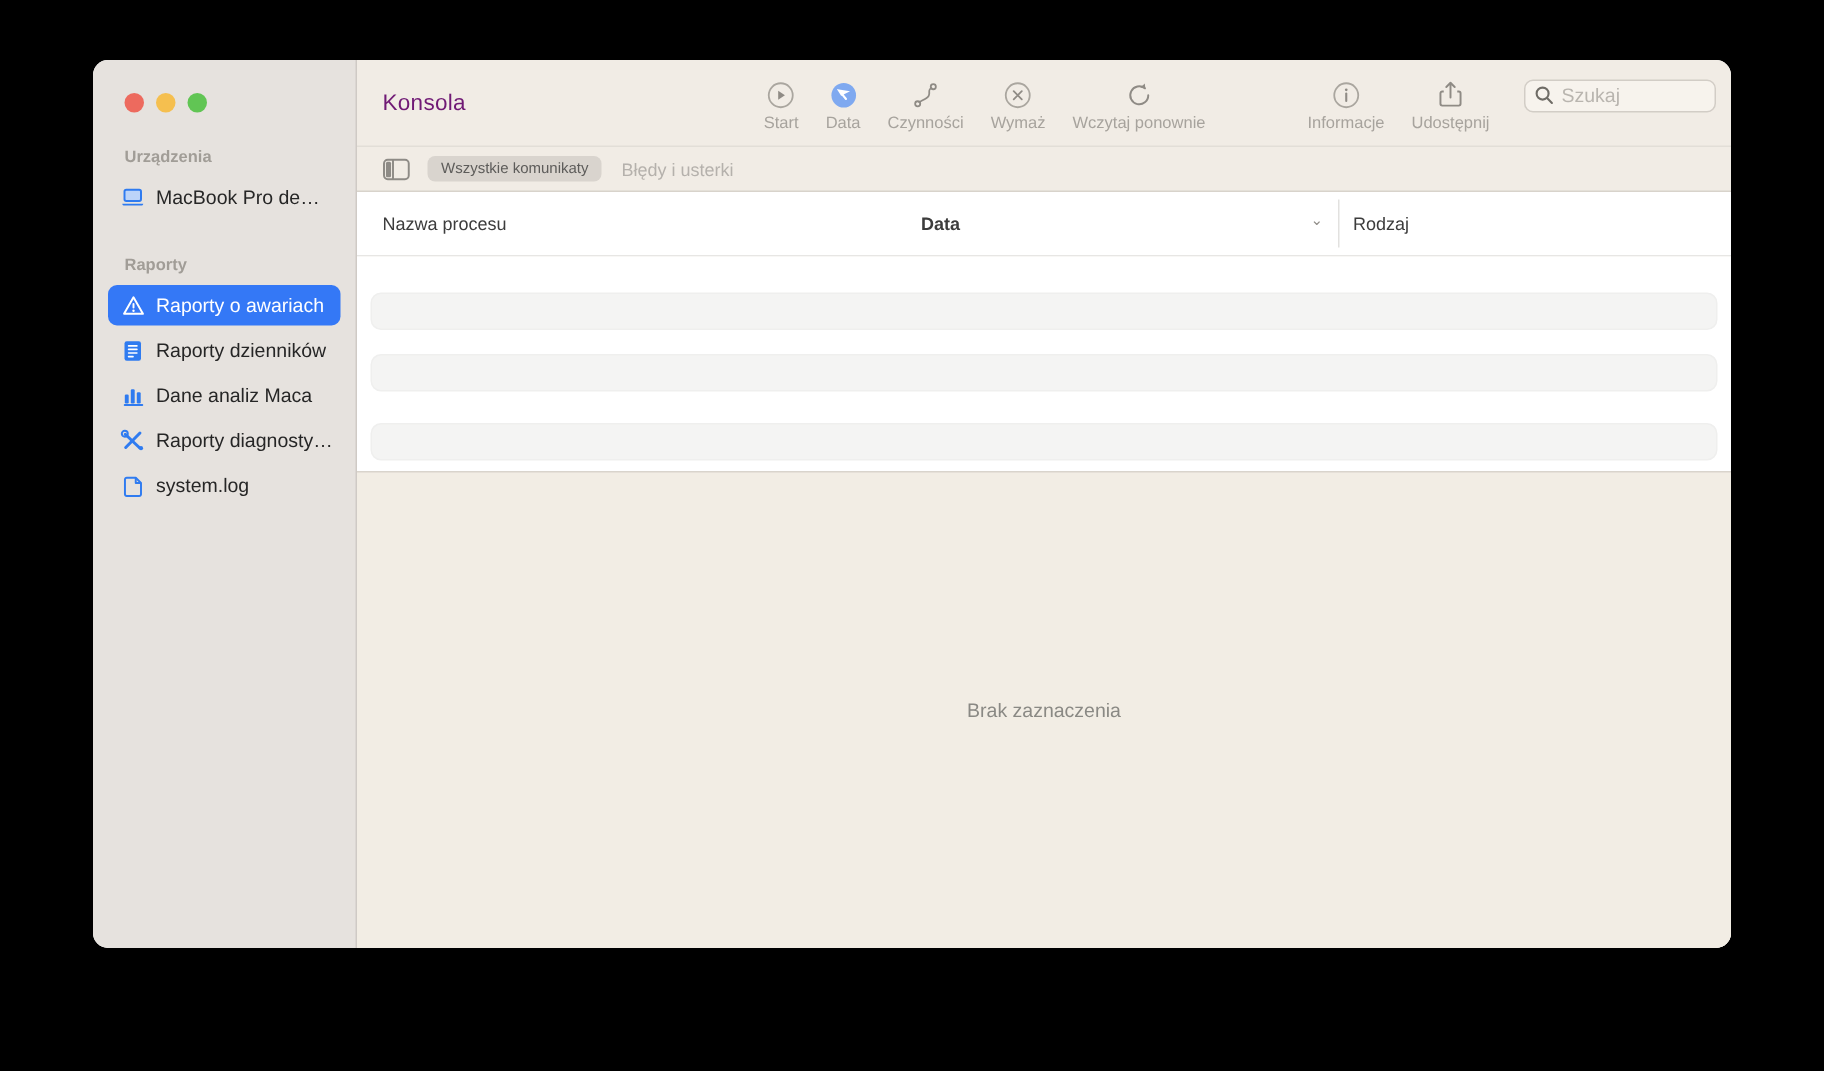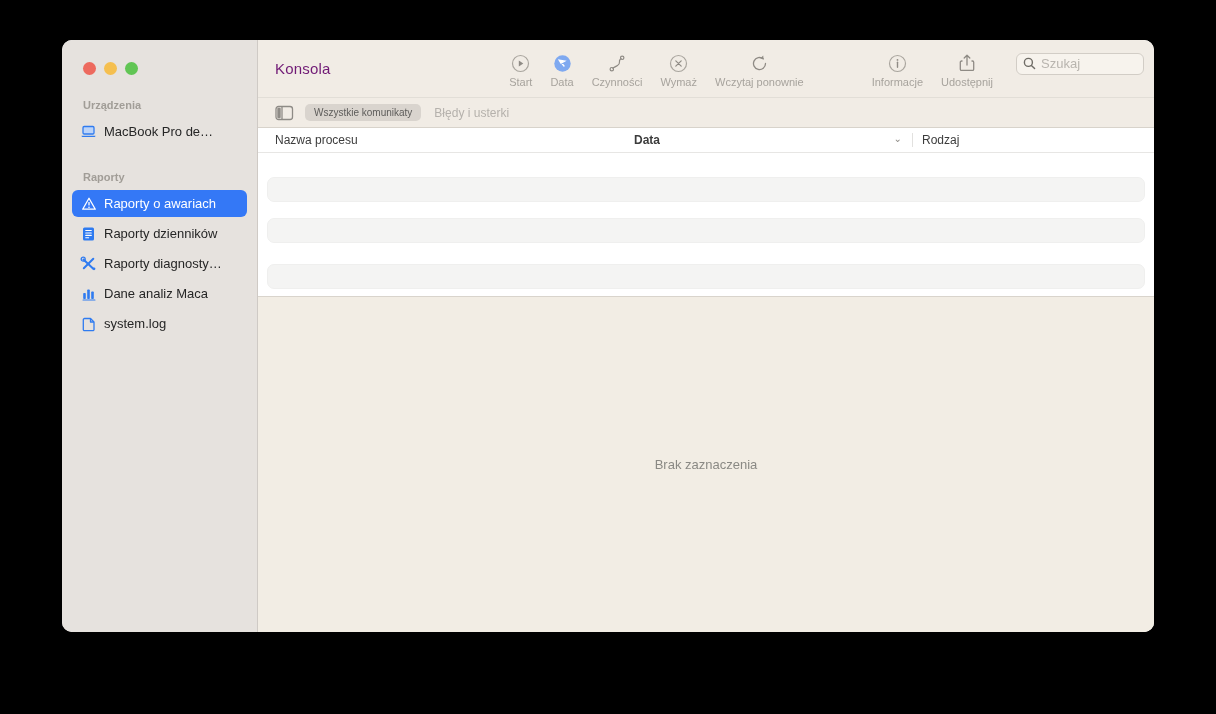--- a/index.html
+++ b/index.html
@@ -3,21 +3,21 @@
 <meta charset="utf-8">
 <style>
   * { margin:0; padding:0; box-sizing:border-box; }
   html,body { width:1216px; height:714px; background:#000; font-family:"Liberation Sans","DejaVu Sans",sans-serif; overflow:hidden; }
   .window {
     position:absolute; left:62px; top:40px; width:1092px; height:592px;
     border-radius:10px; overflow:hidden; display:flex; background:#fff;
     box-shadow:0 20px 50px rgba(0,0,0,0.55);
   }
   
-  .sidebar { width:196px; flex-shrink:0; background:#e6e2de; border-right:1px solid #cfcac5; }
+  .sidebar { width:176px; flex-shrink:0; background:#e6e2de; border-right:1px solid #cfcac5; }
   .traffic { display:flex; gap:8px; padding:22px 0 0 21px; }
   .light { width:13px; height:13px; border-radius:50%; }
   .side-section-label { font-size:11px; font-weight:bold; color:#a19d97; padding:0 0 0 21px; margin-top:26px; margin-bottom:7px; }
   .side-section-label.first { margin-top:24px; }
   .side-item { display:flex; align-items:center; height:27px; margin:2px 10px 3px 10px; padding-left:8px; border-radius:6px; font-size:13px; color:#262626; }
   .side-item .sicon { width:17px; height:17px; margin-right:7px; display:flex; align-items:center; justify-content:center; flex-shrink:0; }
   .side-item.selected { background:#3478f6; color:#fff; }
   
   .main { flex:1; display:flex; flex-direction:column; background:#f1ece5; min-width:0; }
   .toolbar { height:57px; display:flex; align-items:center; padding:0 10px 0 17px; }
@@ -28,21 +28,21 @@
   .tool-btn .tlabel { font-size:11px; color:#a7a39d; margin-top:3px; white-space:nowrap; }
   .tool-gap { width:50px; }
   .searchbox { display:flex; align-items:center; width:128px; height:22px; border:1px solid #d2cdc6; border-radius:6px; background:#f7f3ed; padding:0 6px; margin-top:-10px; }
   .searchbox input { border:none; outline:none; background:transparent; width:90px; font-size:13px; color:#4a4a4a; margin-left:5px; font-family:"Liberation Sans",sans-serif; }
   .searchbox input::placeholder { color:#b9b5af; }
   
   .filterbar { height:31px; display:flex; align-items:center; padding-left:17px; border-top:1px solid rgba(0,0,0,0.06); border-bottom:1px solid #d8d3cb; background:#f1ece5; }
   .seg-pill { background:#d9d4ce; color:#5d5c5a; border-radius:5px; font-size:10px; padding:3px 9px; margin-left:11px; }
   .seg-plain { color:#b5b1ac; font-size:12px; margin-left:13px; }
   
-  .table-header { height:25px; background:#fff; display:flex; align-items:center; border-bottom:1px solid #e7e6e4; font-size:12px; color:#3c3c3c; }
+  .table-header { height:43px; background:#fff; display:flex; align-items:center; border-bottom:1px solid #e7e6e4; font-size:12px; color:#3c3c3c; }
   .col-proc { width:376px; padding-left:17px; }
   .col-data { width:278px; display:flex; align-items:flex-start; font-weight:bold; }
   .col-data .chev { margin-left:auto; margin-right:10px; color:#8e8b86; font-weight:normal; font-size:10px; }
   .col-div { width:1px; align-self:stretch; background:#e2e1df; margin:5px 0; }
   .col-rodzaj { padding-left:9px; font-weight:normal; }
   .table-body { height:143px; background:#fff; padding-top:24px; }
   .skel { height:25px; border-radius:7px; background:#f4f4f3; border:1px solid #efefee; margin:0 9px 16px 9px; }
   
   .detail { flex:1; background:#f2ede4; border-top:1px solid #d9d4cc; display:flex; align-items:center; justify-content:center; }
   .empty-text { color:#8a8984; font-size:13px; }
@@ -94,42 +94,42 @@
             <rect x="4.2" y="6.4" width="6.6" height="1.1" rx="0.5" fill="#fff"></rect>
             <rect x="4.2" y="8.8" width="6.6" height="1.1" rx="0.5" fill="#fff"></rect>
             <rect x="4.2" y="11.2" width="4" height="1.1" rx="0.5" fill="#fff"></rect>
           </svg>
       </span>
       <span>Raporty dzienników</span>
     </div>
 
     <div class="side-item">
       <span class="sicon">
+        <svg width="16" height="16" viewBox="0 0 16 16">
+            <rect x="2.2" y="7" width="2.6" height="6" rx="0.8" fill="#2f7bf0"></rect>
+            <rect x="6.2" y="3.5" width="2.6" height="9.5" rx="0.8" fill="#2f7bf0"></rect>
+            <rect x="10.2" y="5.5" width="2.6" height="7.5" rx="0.8" fill="#2f7bf0"></rect>
+            <rect x="1.5" y="13.4" width="13" height="1.2" rx="0.6" fill="#2f7bf0"></rect>
+          </svg>
+      </span>
+      <span>Dane analiz Maca</span>
+    </div>
+
+    <div class="side-item">
+      <span class="sicon">
         <svg width="17" height="17" viewBox="0 0 17 17">
             <g stroke="#2f7bf0" stroke-width="2" stroke-linecap="round">
               <path d="M3.5 4.5 L13 13.5"></path>
               <path d="M13.3 3.7 L3.8 13.3"></path>
             </g>
             <circle cx="3.2" cy="4.2" r="2" fill="none" stroke="#2f7bf0" stroke-width="1.3"></circle>
             <circle cx="14" cy="13.8" r="1.4" fill="#2f7bf0"></circle>
           </svg>
       </span>
       <span>Raporty diagnosty…</span>
-    </div>
-
-    <div class="side-item">
-      <span class="sicon">
-        <svg width="16" height="16" viewBox="0 0 16 16">
-            <rect x="2.2" y="7" width="2.6" height="6" rx="0.8" fill="#2f7bf0"></rect>
-            <rect x="6.2" y="3.5" width="2.6" height="9.5" rx="0.8" fill="#2f7bf0"></rect>
-            <rect x="10.2" y="5.5" width="2.6" height="7.5" rx="0.8" fill="#2f7bf0"></rect>
-            <rect x="1.5" y="13.4" width="13" height="1.2" rx="0.6" fill="#2f7bf0"></rect>
-          </svg>
-      </span>
-      <span>Dane analiz Maca</span>
     </div>
 
     <div class="side-item">
       <span class="sicon">
         <svg width="14" height="16" viewBox="0 0 14 16">
             <path d="M2.5 2.5 h6 l3.5 3.5 v7.5 a1.2 1.2 0 0 1 -1.2 1.2 h-8.3 a1.2 1.2 0 0 1 -1.2 -1.2 v-9.8 a1.2 1.2 0 0 1 1.2 -1.2 z" fill="none" stroke="#2f7bf0" stroke-width="1.3" stroke-linejoin="round"></path>
             <path d="M8.5 2.5 v3.5 h3.5" fill="none" stroke="#2f7bf0" stroke-width="1.3" stroke-linejoin="round"></path>
           </svg>
       </span>
       <span>system.log</span>

